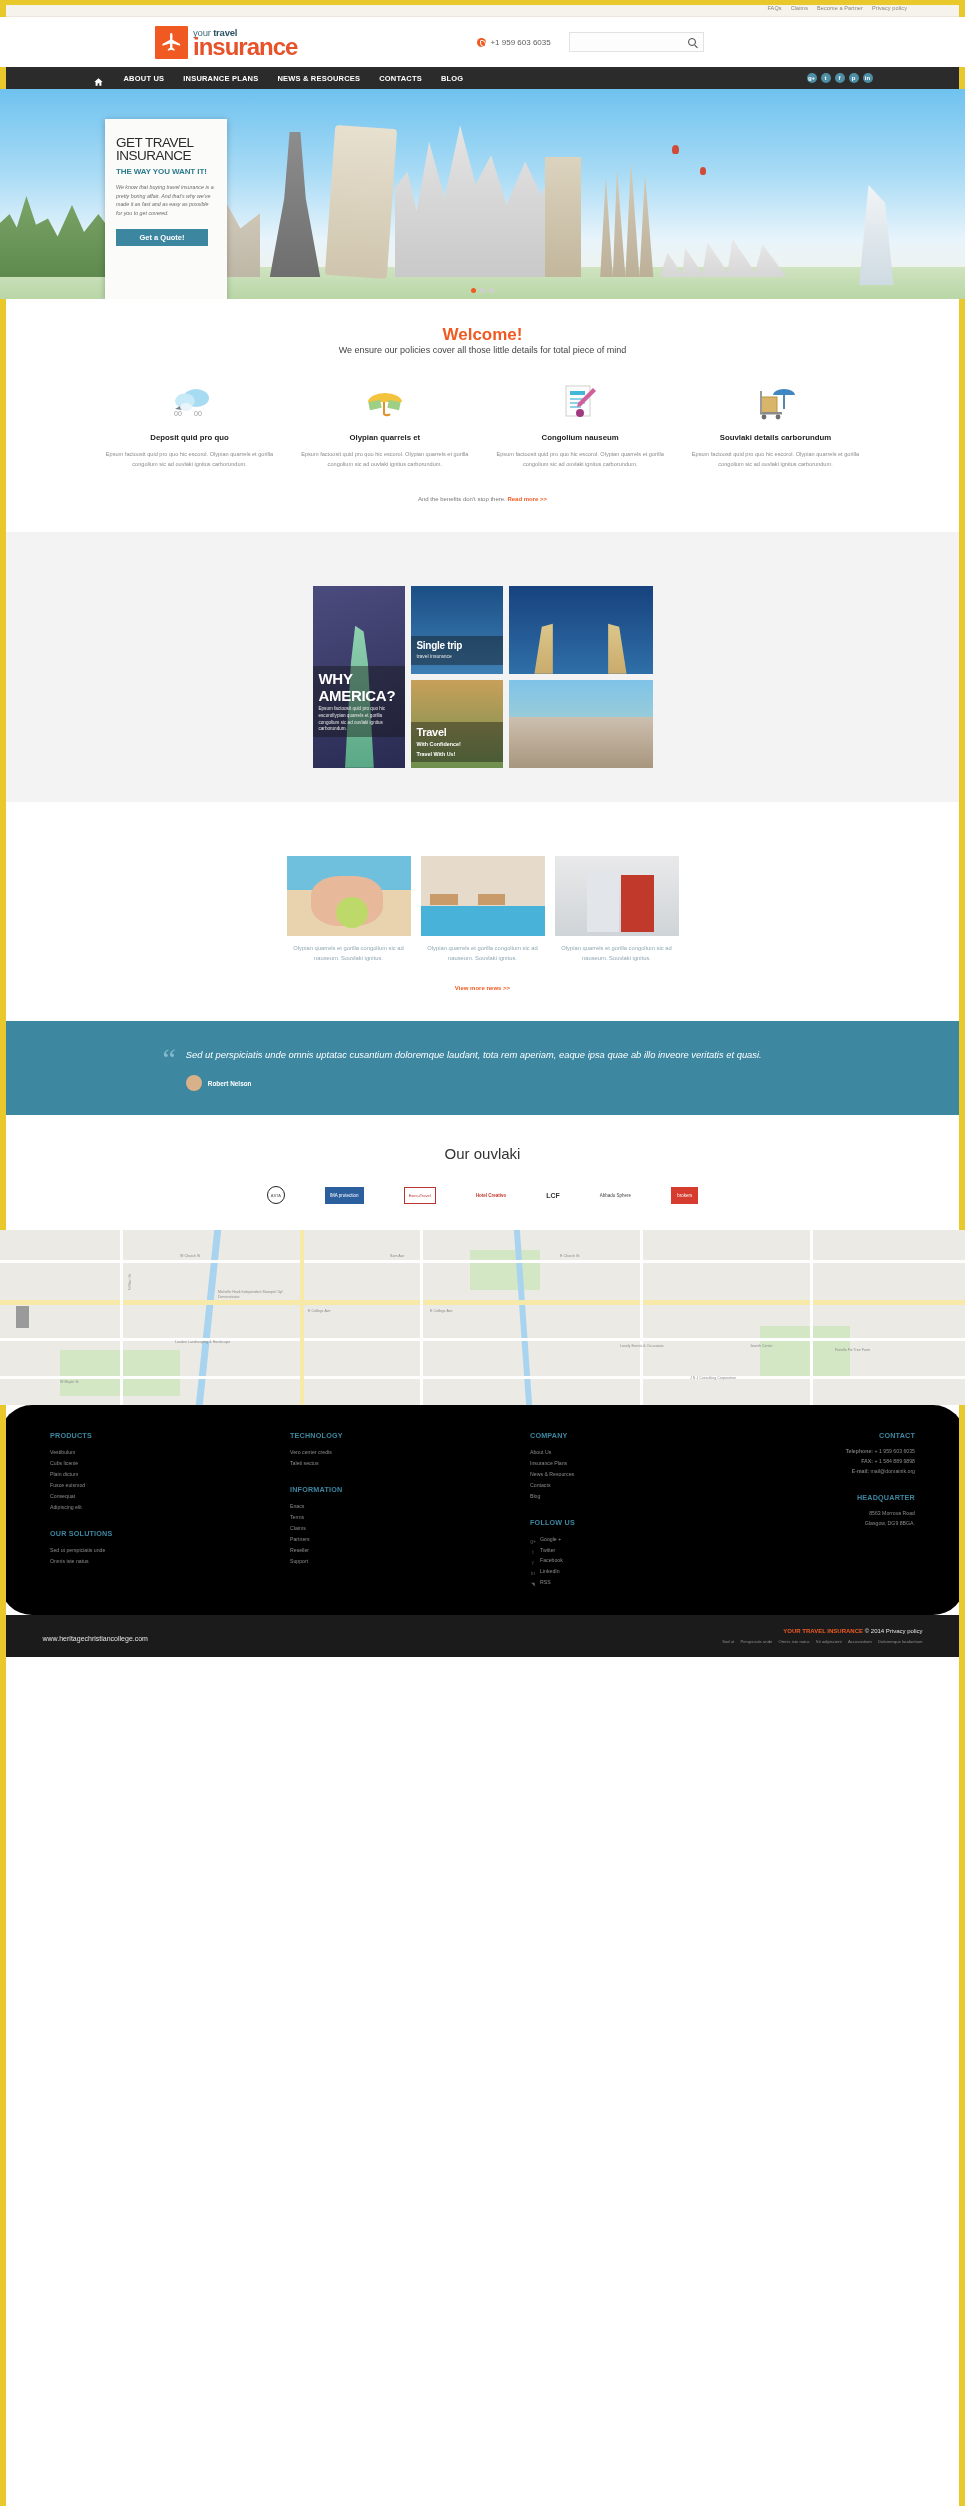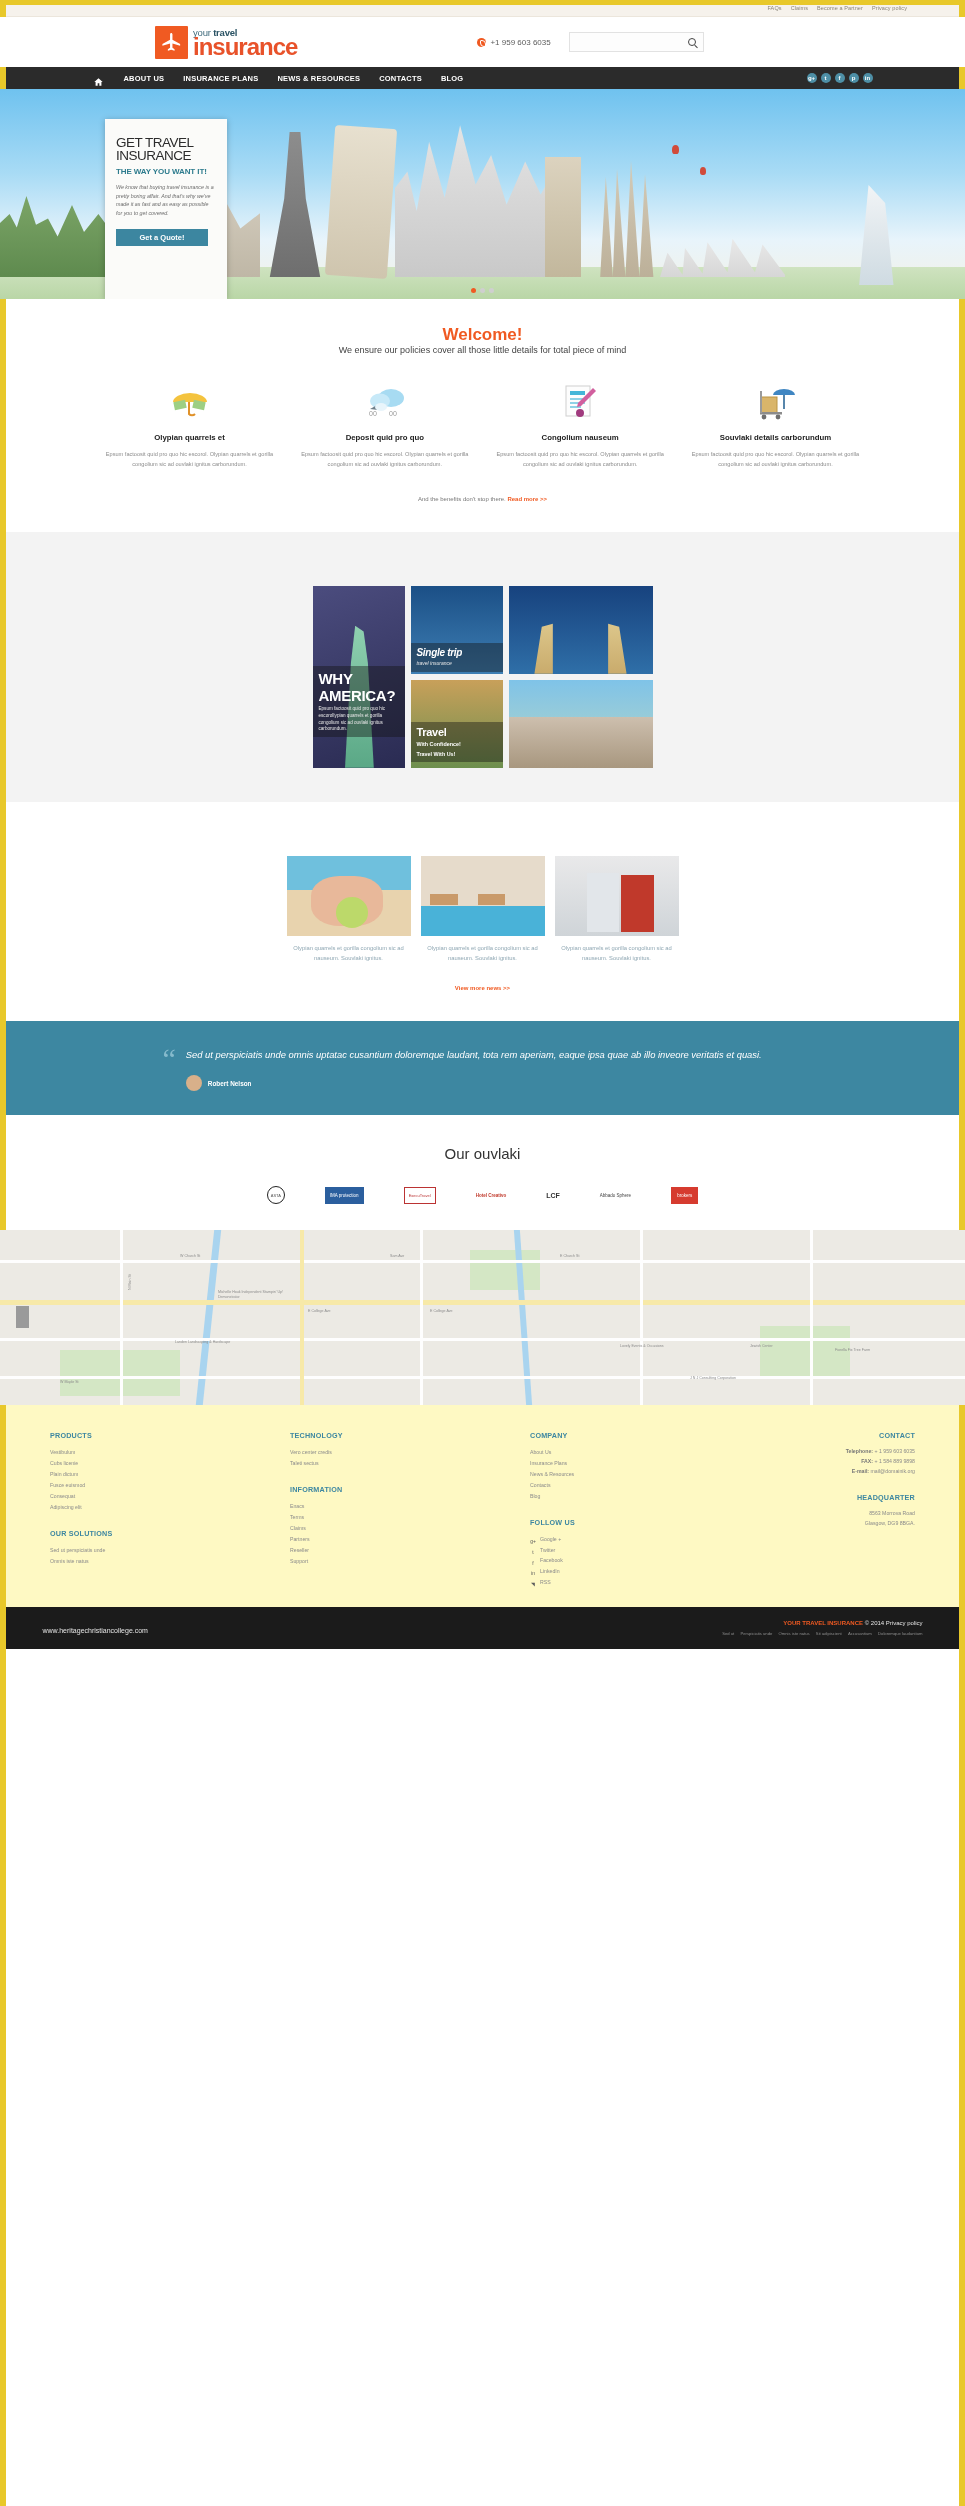--- a/index.html
+++ b/index.html
@@ -69,21 +69,21 @@
   .benefits b { color: #f05a22; }
 
   
   .solutions { background: #f3f3f3; padding: 28px 0 34px; }
   .sec-h { text-align: center; font-size: 15px; color: #333; font-weight: normal; }
   .grid { display: grid; grid-template-columns: 92px 92px 144px; grid-template-rows: 88px 88px; gap: 6px; justify-content: center; margin-top: 26px; }
   .tile { position: relative; overflow: hidden; background: #9aa; }
   .tile.tall { grid-row: span 2; }
   .tile-cap { position: absolute; left: 0; right: 0; background: rgba(20,20,20,.42); padding: 4px 6px; }
   .tile-cap.mid { top: 44%; }
-  .tile-cap.bot { bottom: 2px; font-style: italic; }
+  .tile-cap.bot { bottom: 9px; }
   .tc-h { color: #fff; font-weight: bold; letter-spacing: -.3px; }
   .tc-p { color: #e8e8e8; font-size: 4.6px; line-height: 1.5; margin-top: 2px; }
 
   
   .tips { background: #fff; padding: 28px 0 30px; }
   .tip-row { display: flex; justify-content: center; gap: 10px; margin-top: 26px; }
   .tip { width: 124px; }
   .tip-img { height: 80px; background: #bcd; }
   .tip-cap { font-size: 5.8px; color: #8fa7b3; text-align: center; line-height: 1.7; margin-top: 8px; }
   .view-more { text-align: center; font-size: 6px; font-weight: bold; color: #f05a22; margin-top: 22px; }
@@ -106,21 +106,21 @@
   .map { height: 175px; background: #eceae4; position: relative; overflow: hidden; }
   .mroad { position: absolute; background: #fefefe; }
   .mroad.hl { background: #f7e9a8; }
   .mwater { position: absolute; background: #a9d4ef; }
   .mgreen { position: absolute; background: #d4e7c5; }
   .mlbl { position: absolute; font-size: 3.6px; color: #8b8b8b; }
   .mlbl.v { transform: rotate(-90deg); transform-origin: left top; }
   .mpin { position: absolute; left: 16px; top: 76px; width: 13px; height: 22px; background: #9a9a9a; }
 
   
-  .footer { background: #fef9c3; padding: 26px 0 20px; }
+  .footer { background: #000000; padding: 26px 0 28px; border-radius: 32px; }
   .f-cols { display: flex; justify-content: space-between; padding: 0 50px; }
   .f-col { width: 145px; }
   .f-h { font-size: 7.2px; font-weight: bold; color: #3d87a1; letter-spacing: .2px; margin-bottom: 7px; }
   .f-h.mt { margin-top: 16px; }
   .f-li { font-size: 5.2px; color: #8b8b8b; line-height: 2.1; }
   .f-soc { display: flex; align-items: center; gap: 4px; font-size: 5.2px; color: #8b8b8b; line-height: 2.05; }
   .f-soc-ic { width: 6px; height: 6px; display: inline-block; color: #5c5c5c; font-size: 5px; text-align: center; }
   .f-ci { font-size: 5.2px; color: #8b8b8b; line-height: 1.9; }
   .f-ci b { color: #777; }
 
@@ -220,42 +220,42 @@
   </div>
 </div>
 
 <div class="welcome">
   <div class="container">
     <div class="wel-h">Welcome!</div>
     <div class="wel-s">We ensure our policies cover all those little details for total piece of mind</div>
     <div class="feats">
       <div class="feat">
         <div class="feat-ic">
-          <svg width="42" height="36" viewBox="0 0 42 36">
-              <path d="M4 18a17 9 0 0 1 34 0z" fill="#f4c33e"></path>
-              <path d="M20 18v12a4 4 0 0 0 6 0" stroke="#e0922a" stroke-width="2" fill="none"></path>
-              <rect x="5" y="17" width="12" height="8" fill="#9dcf84" transform="rotate(-12 11 21)"></rect>
-              <rect x="24" y="17" width="12" height="8" fill="#9dcf84" transform="rotate(12 30 21)"></rect>
-            </svg>
-        </div>
-        <div class="feat-h">Olypian quarrels et</div>
-        <div class="feat-p">Epsum factoosit quid pro quo hic escorol. Olypian quarrels et gorilla congolium sic ad ouvlaki ignitus carborundum.</div>
-      </div>
-      <div class="feat">
-        <div class="feat-ic">
           <svg width="42" height="34" viewBox="0 0 42 34">
               <ellipse cx="27" cy="13" rx="13" ry="9" fill="#a7dbf2"></ellipse>
               <ellipse cx="16" cy="16" rx="10" ry="7.5" fill="#c7e9f8"></ellipse>
               <path d="M6 24l9-5 2 1-3 5z" fill="#6f7f8a"></path>
               <ellipse cx="17" cy="22" rx="6" ry="4" fill="#e9f5fb"></ellipse>
               <text x="5" y="31" font-size="7" fill="#999" font-family="Liberation Sans">00</text>
               <text x="25" y="31" font-size="7" fill="#999" font-family="Liberation Sans">00</text>
             </svg>
         </div>
         <div class="feat-h">Deposit quid pro quo</div>
+        <div class="feat-p">Epsum factoosit quid pro quo hic escorol. Olypian quarrels et gorilla congolium sic ad ouvlaki ignitus carborundum.</div>
+      </div>
+      <div class="feat">
+        <div class="feat-ic">
+          <svg width="42" height="36" viewBox="0 0 42 36">
+              <path d="M4 18a17 9 0 0 1 34 0z" fill="#f4c33e"></path>
+              <path d="M20 18v12a4 4 0 0 0 6 0" stroke="#e0922a" stroke-width="2" fill="none"></path>
+              <rect x="5" y="17" width="12" height="8" fill="#9dcf84" transform="rotate(-12 11 21)"></rect>
+              <rect x="24" y="17" width="12" height="8" fill="#9dcf84" transform="rotate(12 30 21)"></rect>
+            </svg>
+        </div>
+        <div class="feat-h">Olypian quarrels et</div>
         <div class="feat-p">Epsum factoosit quid pro quo hic escorol. Olypian quarrels et gorilla congolium sic ad ouvlaki ignitus carborundum.</div>
       </div>
       <div class="feat">
         <div class="feat-ic">
           <svg width="38" height="38" viewBox="0 0 38 38">
               <rect x="5" y="3" width="24" height="30" fill="#fdfdfd" stroke="#cfcfcf"></rect>
               <rect x="9" y="8" width="15" height="4" fill="#44b6d8"></rect>
               <rect x="9" y="15" width="15" height="2" fill="#8fd2e6"></rect>
               <rect x="9" y="19" width="15" height="2" fill="#8fd2e6"></rect>
               <rect x="9" y="23" width="11" height="2" fill="#8fd2e6"></rect>

